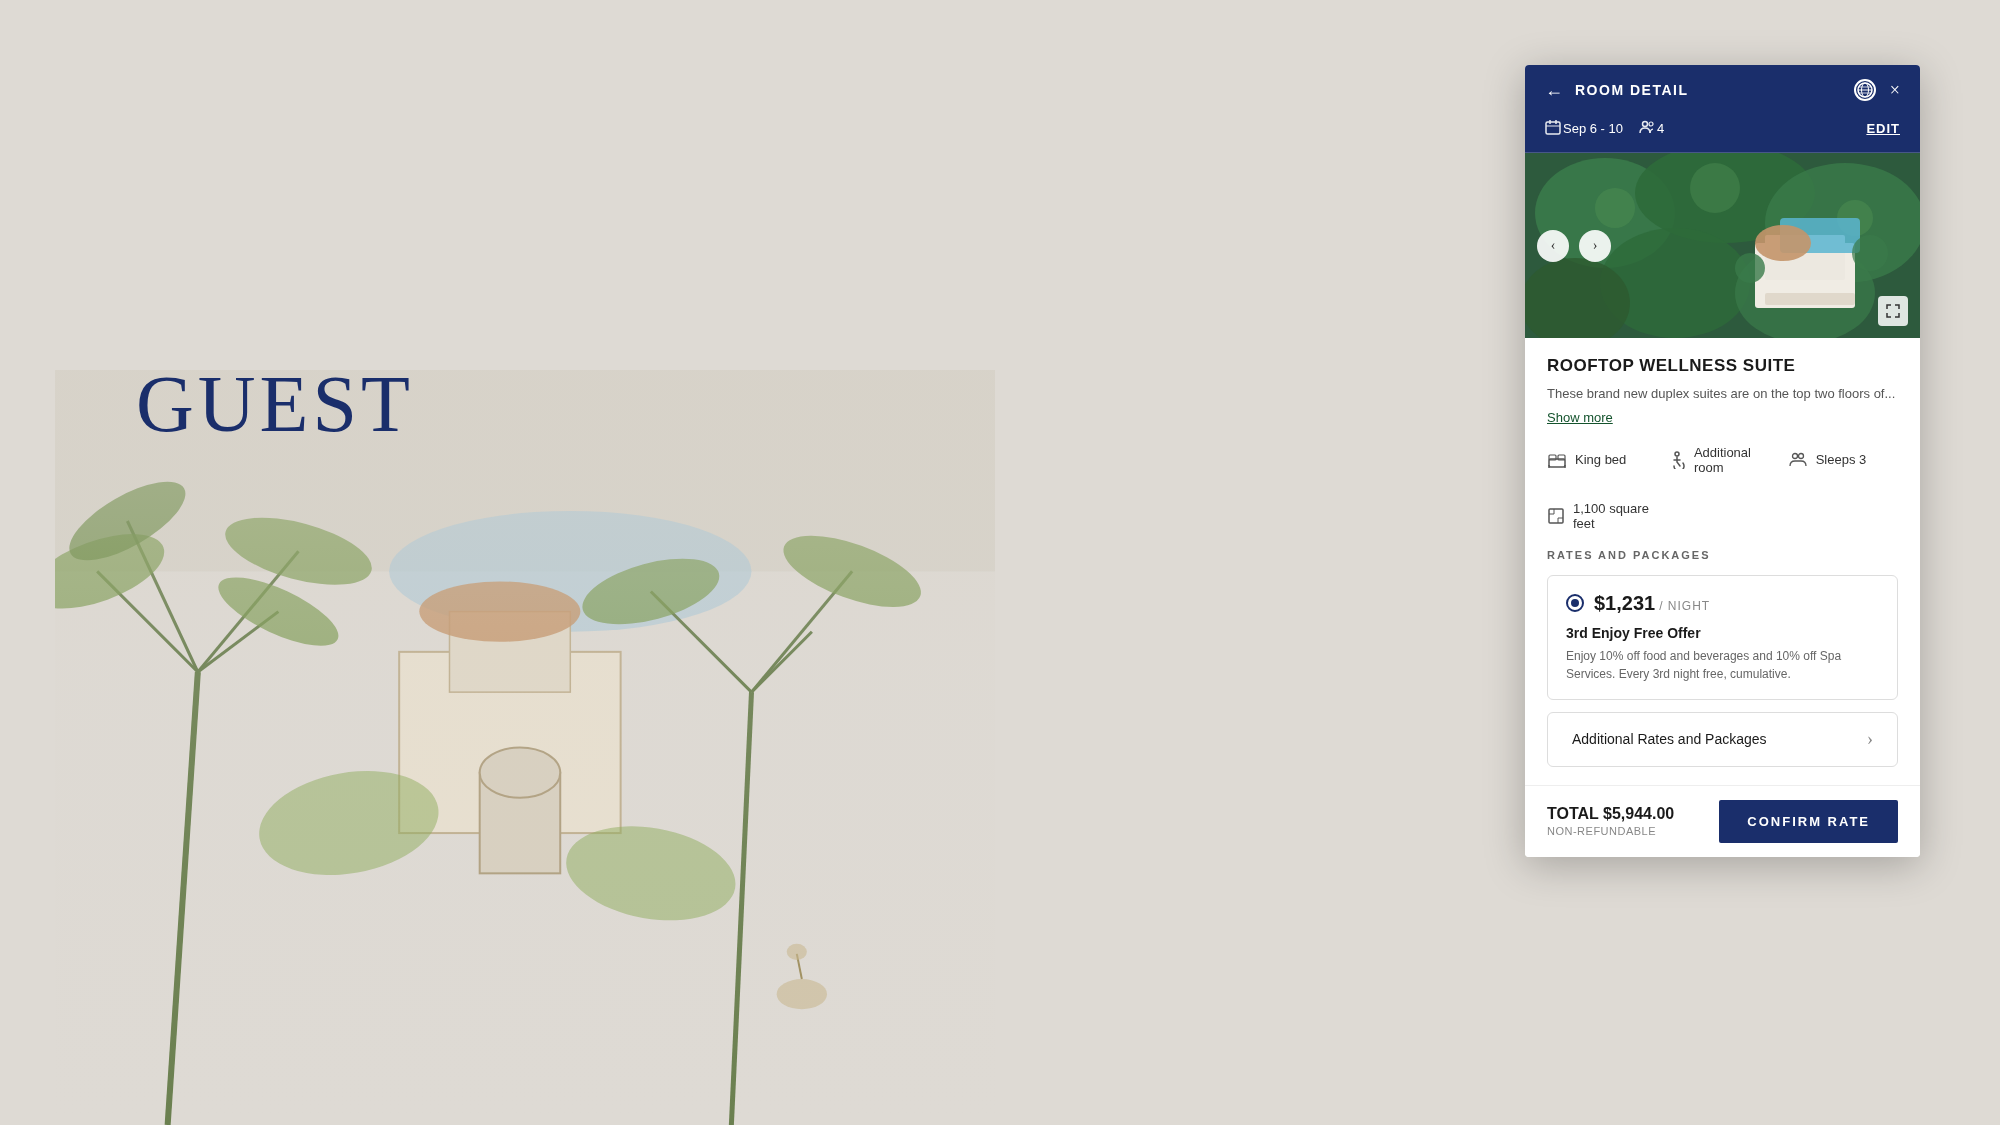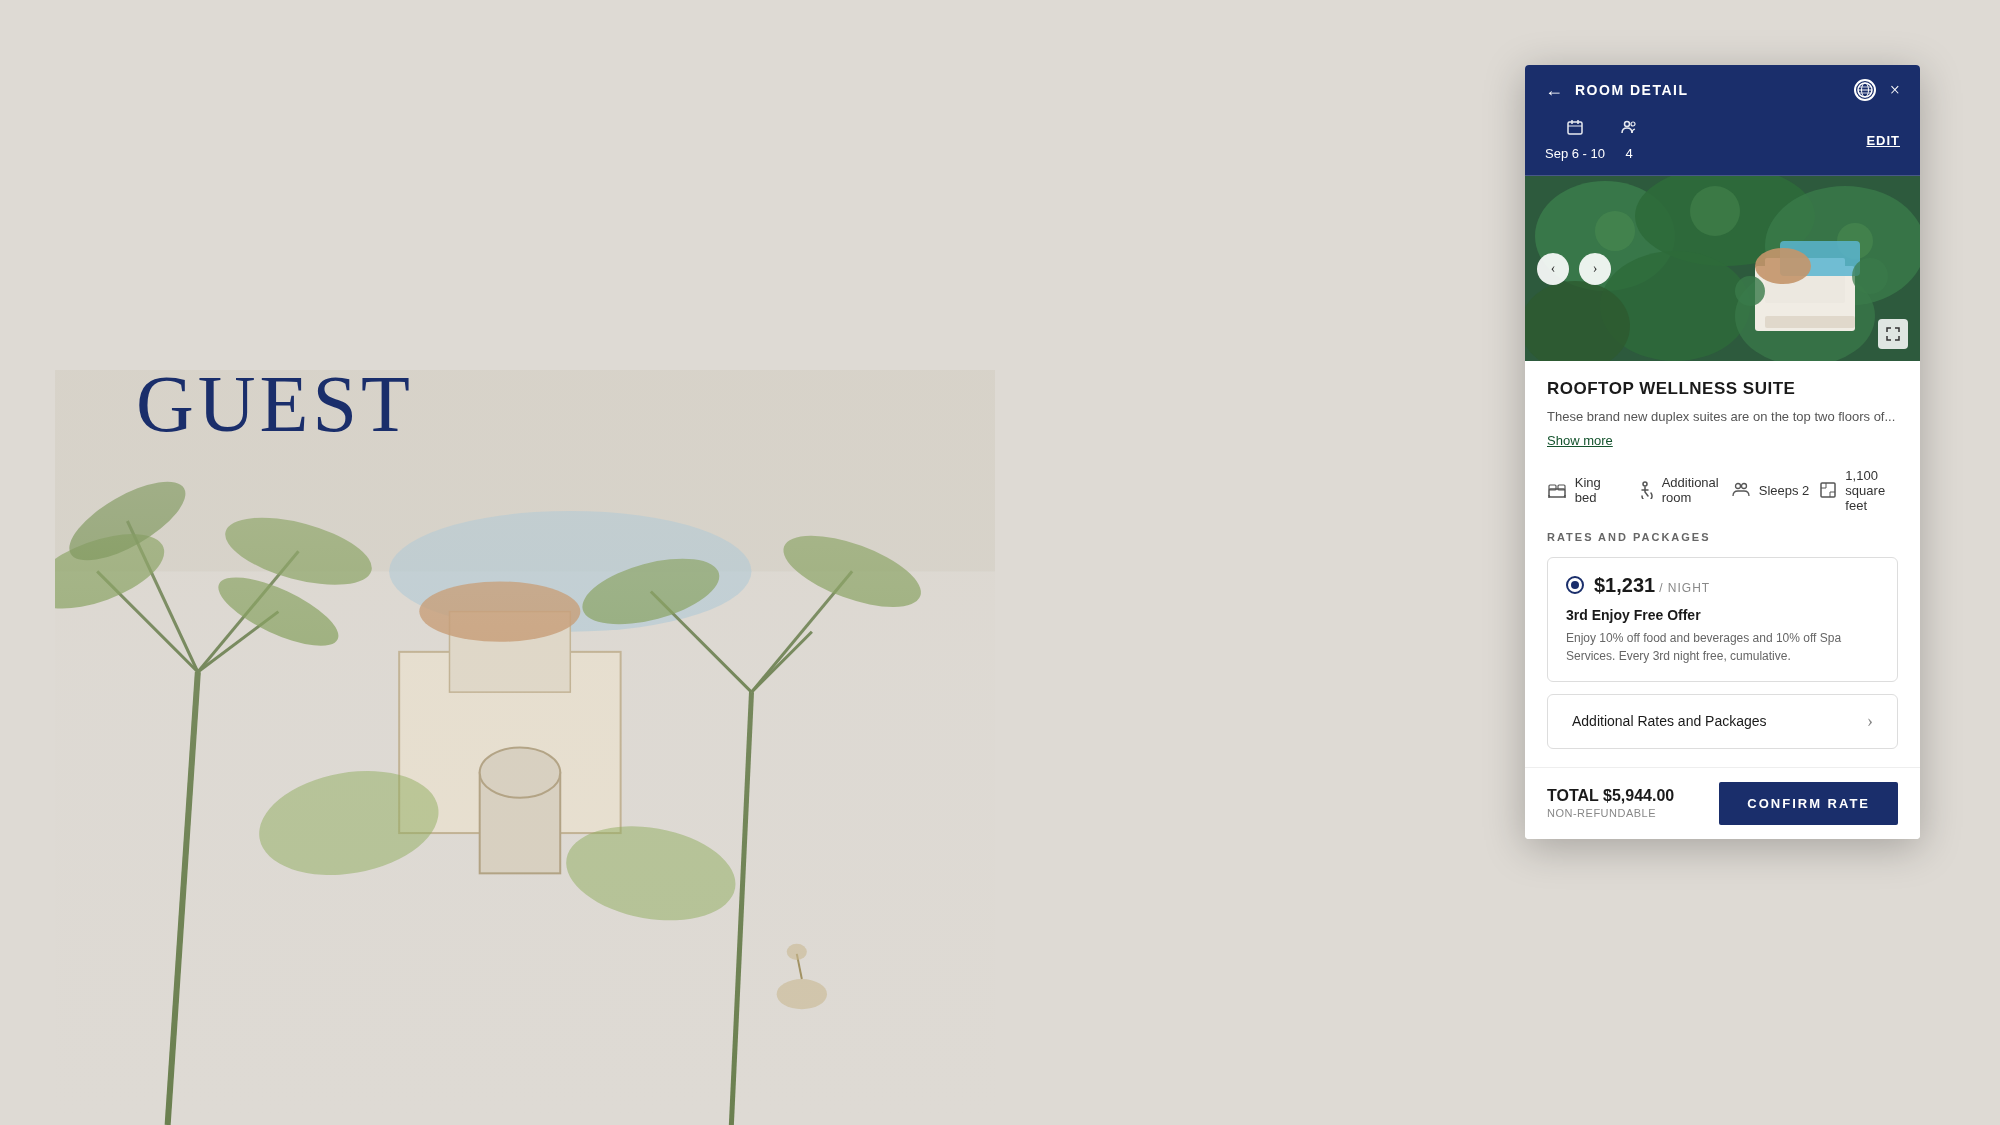--- a/index.html
+++ b/index.html
@@ -216,22 +216,21 @@
       align-items: center;
       gap: 16px;
       color: #fff;
       font-size: 13px;
       font-family: Arial, sans-serif;
     }
 
     .date-item, .guests-item {
       display: flex;
       align-items: center;
-      gap: 8px;
-      flex-direction: column;
+      gap: 2px;
     }
 
     .icon-small {
       font-size: 14px;
       opacity: 0.9;
     }
 
     .edit-btn {
       color: #fff;
       font-size: 13px;
@@ -318,21 +317,21 @@
       color: #14532d;
       text-decoration: underline;
       cursor: pointer;
       font-family: Arial, sans-serif;
       margin-bottom: 16px;
       display: inline-block;
     }
 
     .room-features {
       display: grid;
-      grid-template-columns: 1fr 1fr 1fr 1fr;
+      grid-template-columns: 1fr 1fr 1fr;
       gap: 26px 10px;
       margin-bottom: 18px;
       padding-top: 4px;
     }
 
     .feature-item {
       display: flex;
       align-items: center;
       gap: 8px;
       font-size: 13px;
@@ -718,21 +717,21 @@
         <span>Additional room</span>
       </div>
       <div class="feature-item">
         <div class="feature-icon">
           <svg width="18" height="18" viewBox="0 0 18 18" fill="none">
             <circle cx="6" cy="5" r="2.5" stroke="#555" stroke-width="1.3"></circle>
             <circle cx="12" cy="5" r="2.5" stroke="#555" stroke-width="1.3"></circle>
             <path d="M1 15c0-3 2-5 5-5h6c3 0 5 2 5 5" stroke="#555" stroke-width="1.3" fill="none"></path>
           </svg>
         </div>
-        <span>Sleeps 2</span>
+        <span>Sleeps 3</span>
       </div>
       <div class="feature-item">
         <div class="feature-icon">
           <svg width="18" height="18" viewBox="0 0 18 18" fill="none">
             <rect x="2" y="2" width="14" height="14" rx="1" stroke="#555" stroke-width="1.5"></rect>
             <line x1="2" y1="7" x2="7" y2="7" stroke="#555" stroke-width="1"></line>
             <line x1="7" y1="2" x2="7" y2="7" stroke="#555" stroke-width="1"></line>
             <line x1="11" y1="11" x2="16" y2="11" stroke="#555" stroke-width="1"></line>
             <line x1="11" y1="11" x2="11" y2="16" stroke="#555" stroke-width="1"></line>
           </svg>

